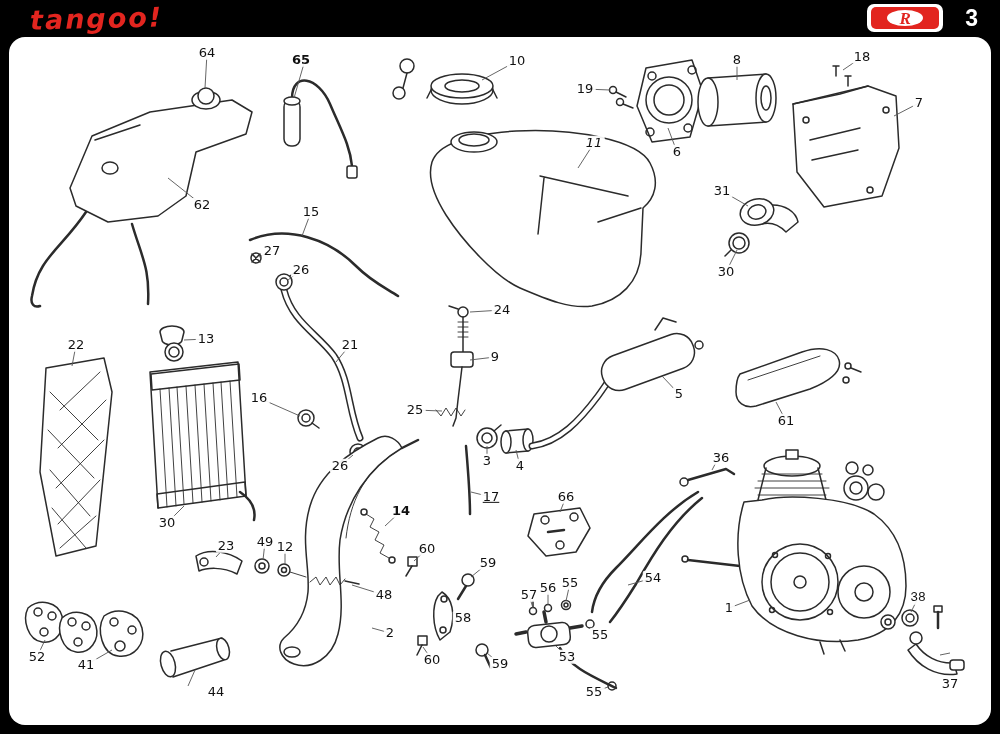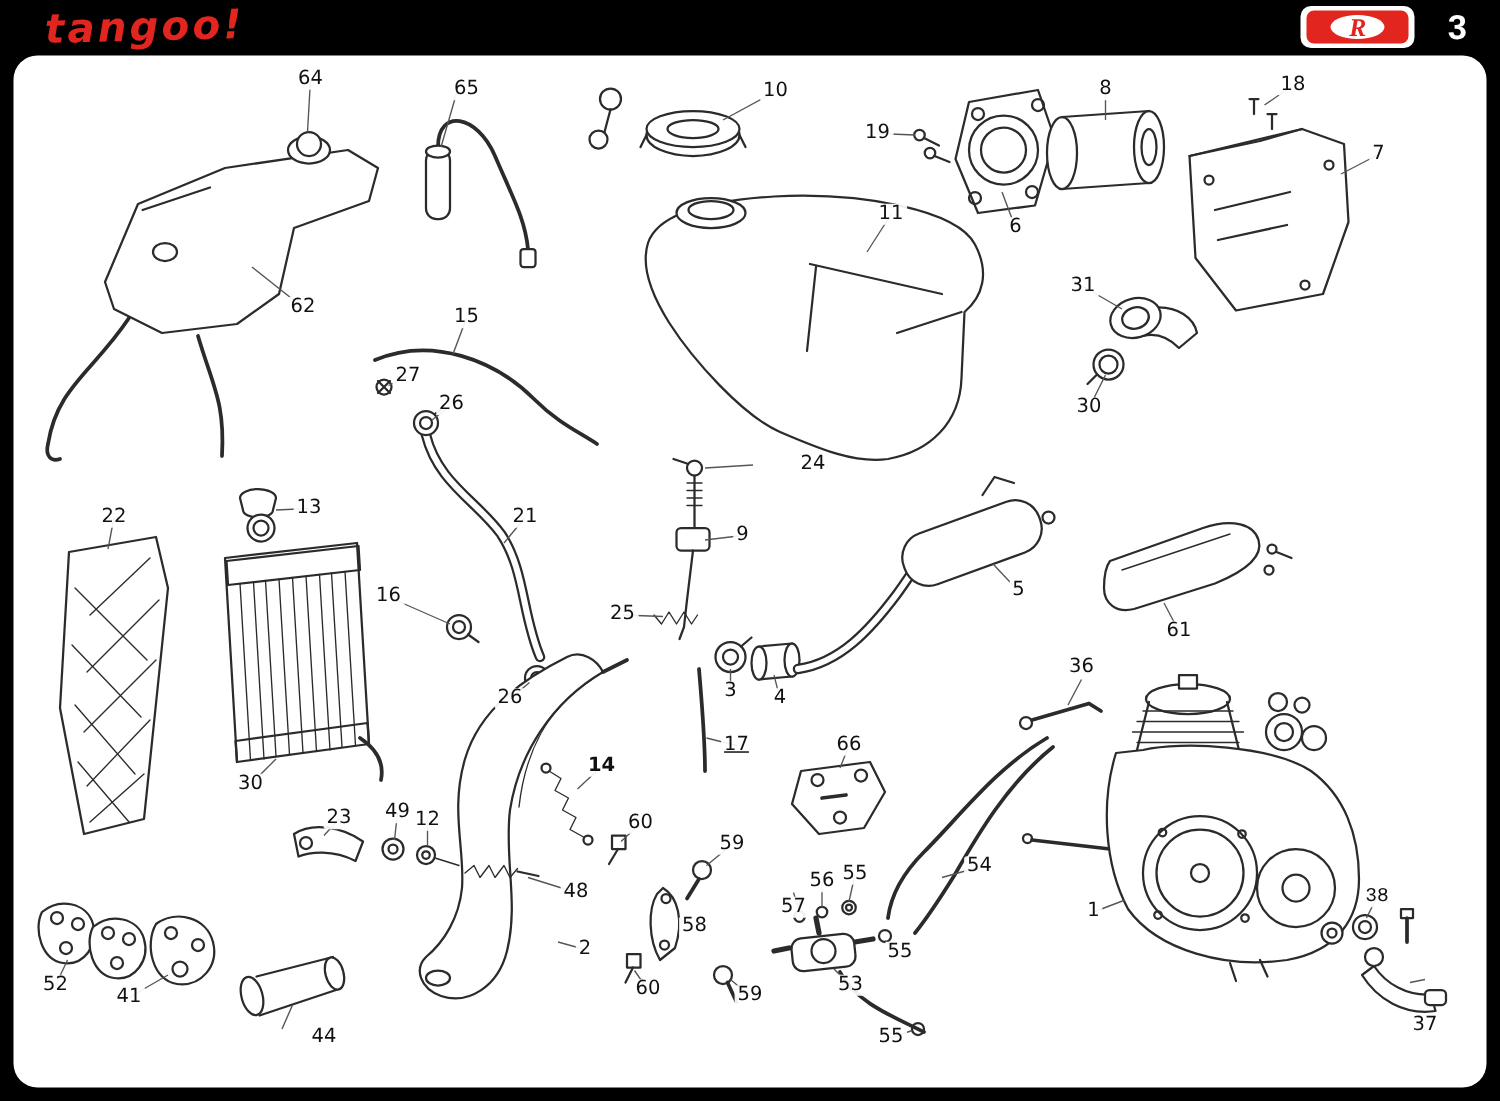--- a/index.html
+++ b/index.html
@@ -389,57 +389,57 @@
       <line x1="600" y1="635" x2="590" y2="627"></line>
       <line x1="432" y1="660" x2="423" y2="647"></line>
       <line x1="500" y1="664" x2="487" y2="653"></line>
       <line x1="37" y1="657" x2="45" y2="640"></line>
       <line x1="86" y1="665" x2="112" y2="650"></line>
       <line x1="188" y1="686" x2="195" y2="670"></line>
       <line x1="594" y1="692" x2="608" y2="687"></line>
     </svg>
   <div id="callouts">
       <div class="callout" style="left: 207px; top: 53px;">64</div>
-      <div class="callout" style="left: 311px; top: 60px;">65</div>
+      <div class="callout" style="left: 301px; top: 60px; font-weight: bold;">65</div>
       <div class="callout" style="left: 517px; top: 61px;">10</div>
       <div class="callout" style="left: 585px; top: 89px;">19</div>
       <div class="callout" style="left: 737px; top: 60px;">8</div>
       <div class="callout" style="left: 862px; top: 57px;">18</div>
       <div class="callout" style="left: 919px; top: 103px;">7</div>
       <div class="callout" style="left: 677px; top: 152px;">6</div>
-      <div class="callout" style="left: 594px; top: 143px;">11</div>
+      <div class="callout" style="left: 594px; top: 143px; font-style: italic;">11</div>
       <div class="callout" style="left: 202px; top: 205px;">62</div>
       <div class="callout" style="left: 722px; top: 191px;">31</div>
       <div class="callout" style="left: 311px; top: 212px;">15</div>
       <div class="callout" style="left: 272px; top: 251px;">27</div>
       <div class="callout" style="left: 726px; top: 272px;">30</div>
       <div class="callout" style="left: 301px; top: 270px;">26</div>
-      <div class="callout" style="left: 502px; top: 310px; margin-left: 40px;">24</div>
+      <div class="callout" style="left: 502px; top: 310px;">24</div>
       <div class="callout" style="left: 206px; top: 339px;">13</div>
       <div class="callout" style="left: 350px; top: 345px;">21</div>
       <div class="callout" style="left: 76px; top: 345px;">22</div>
       <div class="callout" style="left: 495px; top: 357px;">9</div>
       <div class="callout" style="left: 679px; top: 394px;">5</div>
       <div class="callout" style="left: 259px; top: 398px;">16</div>
       <div class="callout" style="left: 415px; top: 410px;">25</div>
       <div class="callout" style="left: 786px; top: 421px;">61</div>
       <div class="callout" style="left: 340px; top: 466px;">26</div>
       <div class="callout" style="left: 487px; top: 461px;">3</div>
       <div class="callout" style="left: 520px; top: 466px;">4</div>
-      <div class="callout" style="left: 721px; top: 445px;">36</div>
+      <div class="callout" style="left: 721px; top: 458px;">36</div>
       <div class="callout" style="left: 491px; top: 497px; text-decoration: underline;">17</div>
       <div class="callout" style="left: 566px; top: 497px;">66</div>
       <div class="callout" style="left: 401px; top: 511px; font-weight: bold;">14</div>
       <div class="callout" style="left: 167px; top: 523px;">30</div>
       <div class="callout" style="left: 226px; top: 546px;">23</div>
       <div class="callout" style="left: 265px; top: 542px;">49</div>
       <div class="callout" style="left: 285px; top: 547px;">12</div>
       <div class="callout" style="left: 427px; top: 549px;">60</div>
       <div class="callout" style="left: 488px; top: 563px;">59</div>
-      <div class="callout" style="left: 529px; top: 595px; margin-top: 10px;">57</div>
+      <div class="callout" style="left: 529px; top: 595px;">57</div>
       <div class="callout" style="left: 548px; top: 588px;">56</div>
       <div class="callout" style="left: 570px; top: 583px;">55</div>
       <div class="callout" style="left: 653px; top: 578px;">54</div>
       <div class="callout" style="left: 384px; top: 595px;">48</div>
       <div class="callout" style="left: 729px; top: 608px;">1</div>
       <div class="callout" style="left: 918px; top: 598px; font-family: Liberation Mono, monospace;">38</div>
       <div class="callout" style="left: 463px; top: 618px;">58</div>
       <div class="callout" style="left: 390px; top: 633px;">2</div>
       <div class="callout" style="left: 950px; top: 653px; margin-top: 31px;">37</div>
       <div class="callout" style="left: 567px; top: 657px;">53</div>

